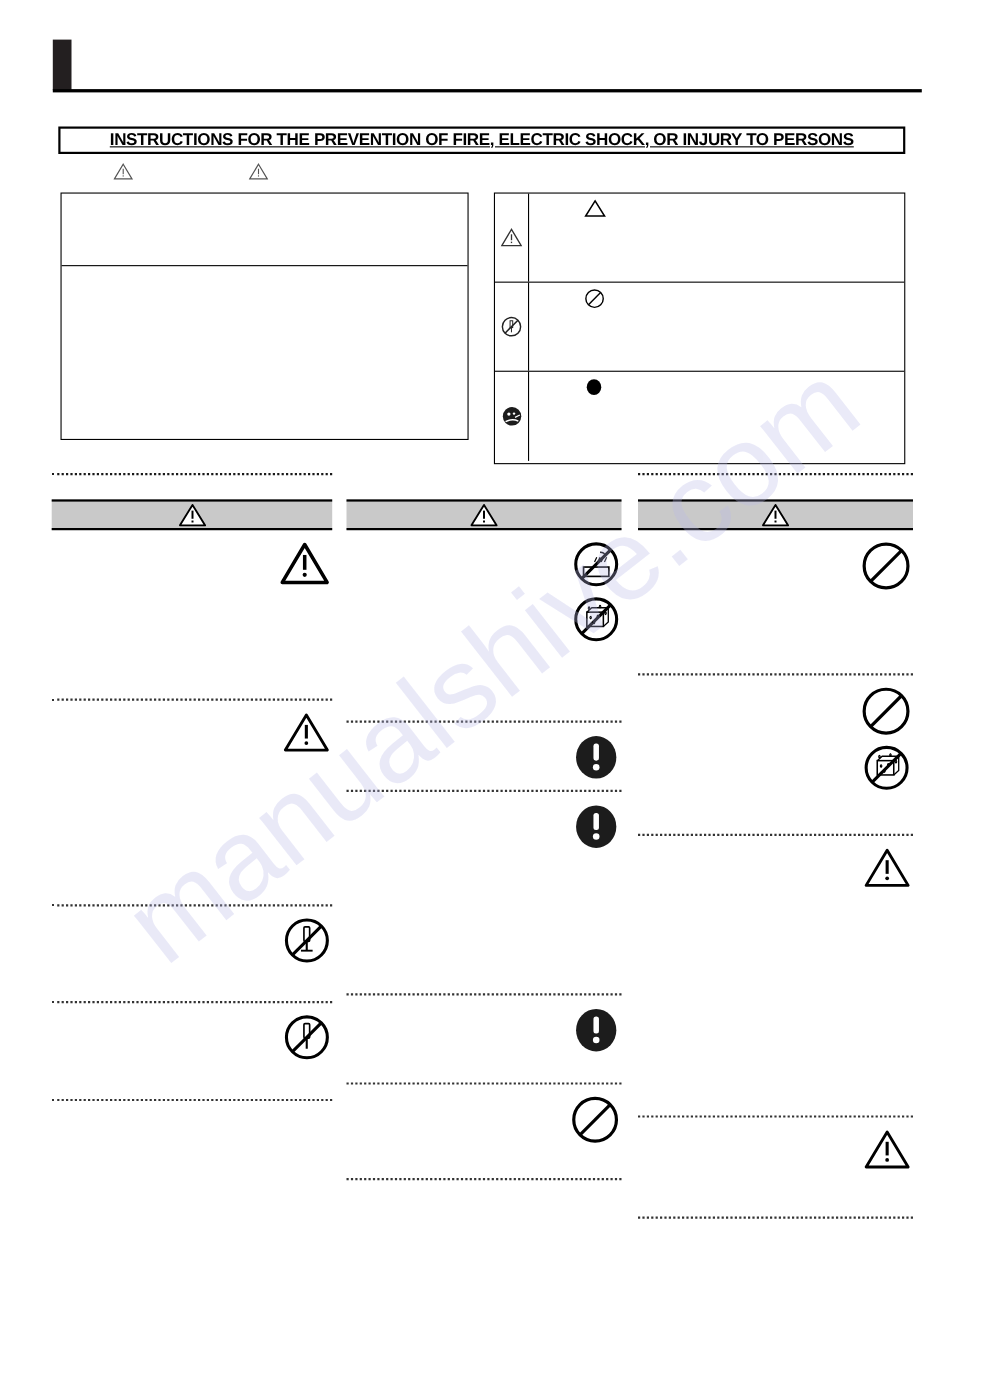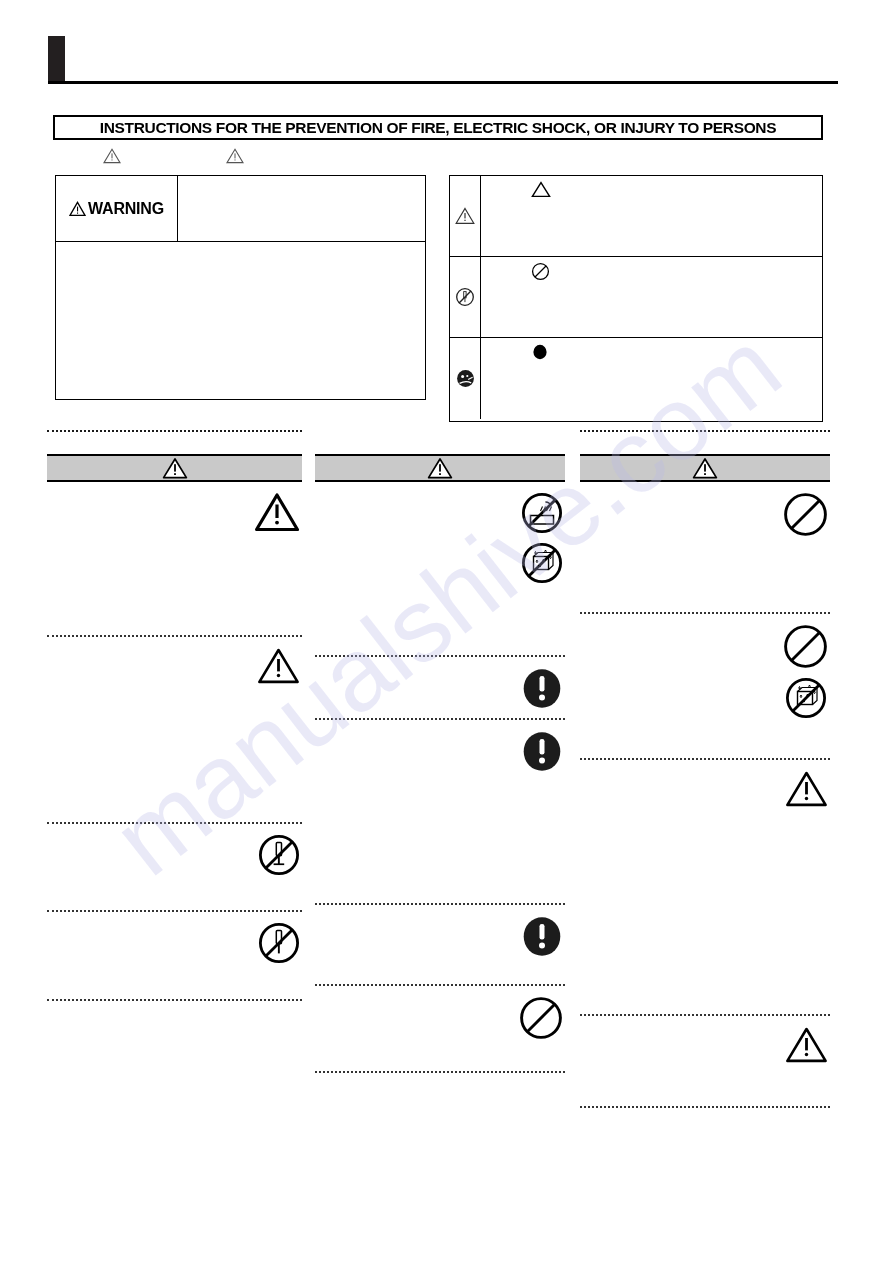--- a/index.html
+++ b/index.html
@@ -59,20 +59,21 @@
     display: flex;
     align-items: center;
     justify-content: center;
   }
   .banner-text {
     font-size: 15.5px;
     font-weight: 600;
     letter-spacing: -0.35px;
     white-space: nowrap;
     line-height: 1;
+    text-decoration: underline;
   }
 
   
   .mini-tri {
     position: absolute;
     width: 18px;
     height: 16px;
   }
   .mini-tri.a { left: 103px; top: 148px; }
   .mini-tri.b { left: 226px; top: 148px; }
@@ -230,30 +231,20 @@
     <svg class="ico" width="18" height="16" viewBox="0 0 18 16" aria-hidden="true">
       <path d="M9 1.3 L17 14.6 L1 14.6 Z" fill="none" stroke="#555" stroke-width="1.1"></path>
       <rect x="8.5" y="5.4" width="1" height="5" fill="#555"></rect>
       <rect x="8.5" y="11.4" width="1" height="1.1" fill="#555"></rect>
     </svg>
   </div>
 
   <div class="def-table">
 
     <div class="def-row r1">
-      <div class="def-label">
-        <span>
-          <svg class="ico" width="17" height="16" viewBox="0 0 17 16" aria-hidden="true">
-            <path d="M8.5 1.4 L16 14.4 L1 14.4 Z" fill="none" stroke="#000" stroke-width="1.3"></path>
-            <rect x="8" y="5.6" width="1.1" height="4.8" fill="#000"></rect>
-            <rect x="8" y="11.5" width="1.1" height="1.2" fill="#000"></rect>
-          </svg>
-        </span>
-        <span class="def-label-text">WARNING</span>
-      </div>
       <div class="def-body"></div>
     </div>
 
 
   </div>
 
   <div class="sym-table">
 
     <div class="sym-row">
       <div class="sym-key">

